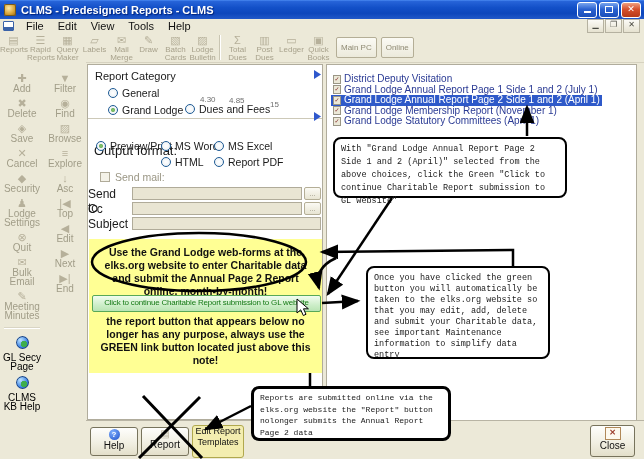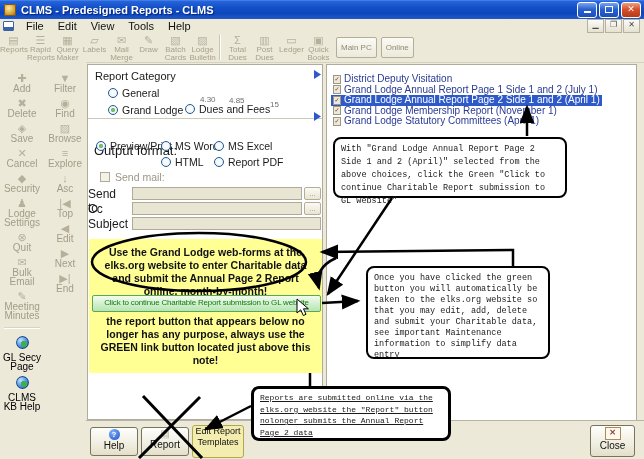--- a/index.html
+++ b/index.html
@@ -85,21 +85,21 @@
   .li-icon{width:8px;height:9px;background:#ece9d8;border:1px solid #9a9685;box-sizing:border-box;font-size:6px;line-height:7px;text-align:center;color:#7a1f1f;flex:none;}
   .li-label{font-size:10px;line-height:10px;color:#2a3a94;white-space:nowrap;}
   .list-item.selected{background:#2e59c9;}
   .list-item.selected .li-label{color:#fff;}
 
   
   .callout{position:absolute;background:#fff;border:2px solid #000;border-radius:8px;
     font-family:"Liberation Mono",monospace;color:#1a1a1a;z-index:20;box-sizing:border-box;}
   .co1{left:333px;top:137px;width:234px;height:61px;font-size:8.5px;line-height:13px;padding:4px 6px;}
   .co2{left:366px;top:266px;width:184px;height:93px;font-size:8.5px;line-height:11px;padding:5px 6px;}
-  .co3{left:251px;top:386px;width:200px;height:55px;font-size:8px;line-height:11.5px;padding:3px 6px;border-width:3px;z-index:30;text-decoration:underline;}
+  .co3{left:251px;top:386px;width:200px;height:55px;font-size:8px;line-height:11.5px;padding:3px 6px;border-width:3px;z-index:30;}
 
   
   .footer{position:absolute;left:86px;top:420px;width:558px;height:39px;background:#ece9d8;border-top:1px solid #b8b4a4;}
   .xpbtn{position:absolute;background:linear-gradient(#fefefc,#f0eee0 60%,#e3dfca);border:1px solid #77735c;border-radius:3px;
     text-align:center;font-size:10px;color:#111;font-family:"Liberation Sans",sans-serif;cursor:default;box-sizing:border-box;}
   .helpbtn{left:4px;top:6px;width:48px;height:29px;}
   .reportbtn{left:55px;top:6px;width:48px;height:29px;}
   .edittplbtn{left:106px;top:4px;width:52px;height:33px;background:#f3edaf;border-color:#b0a84e;font-size:9px;line-height:11px;}
   .closebtn{left:504px;top:4px;width:45px;height:32px;}
   .helpicon{display:inline-block;width:11px;height:11px;border-radius:50%;background:radial-gradient(circle at 35% 30%,#7fb0ff,#1e50c8);

